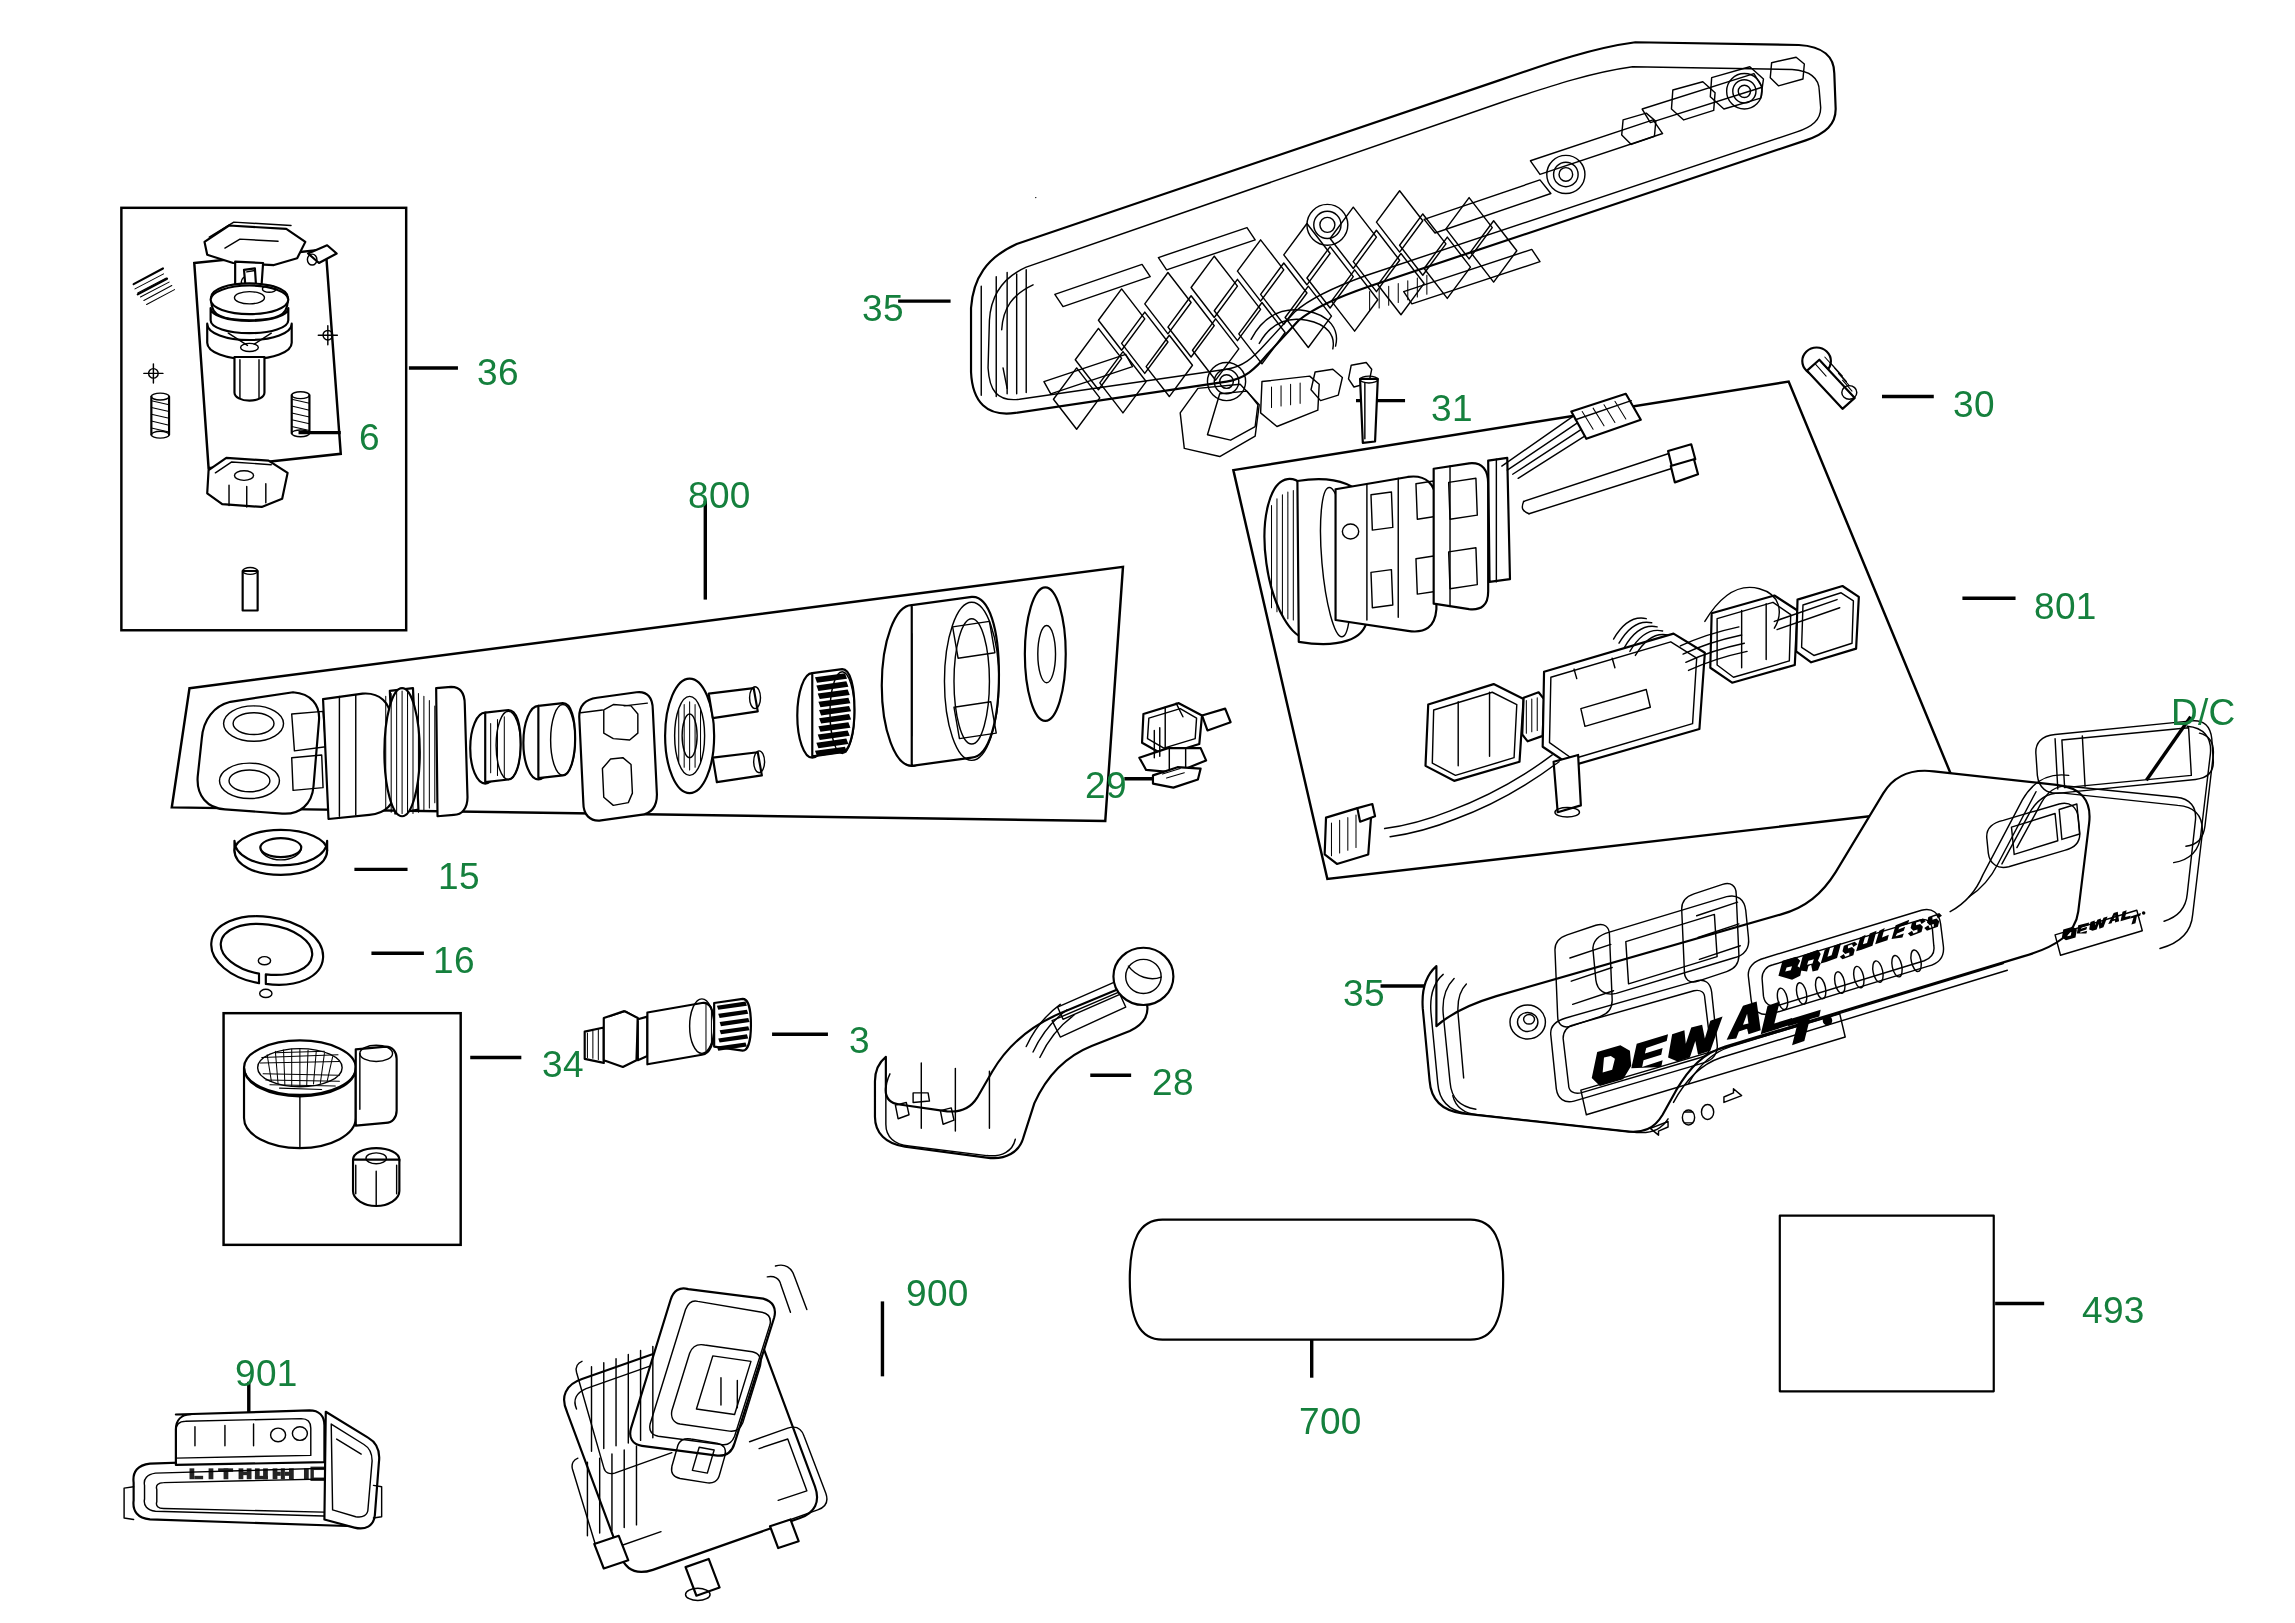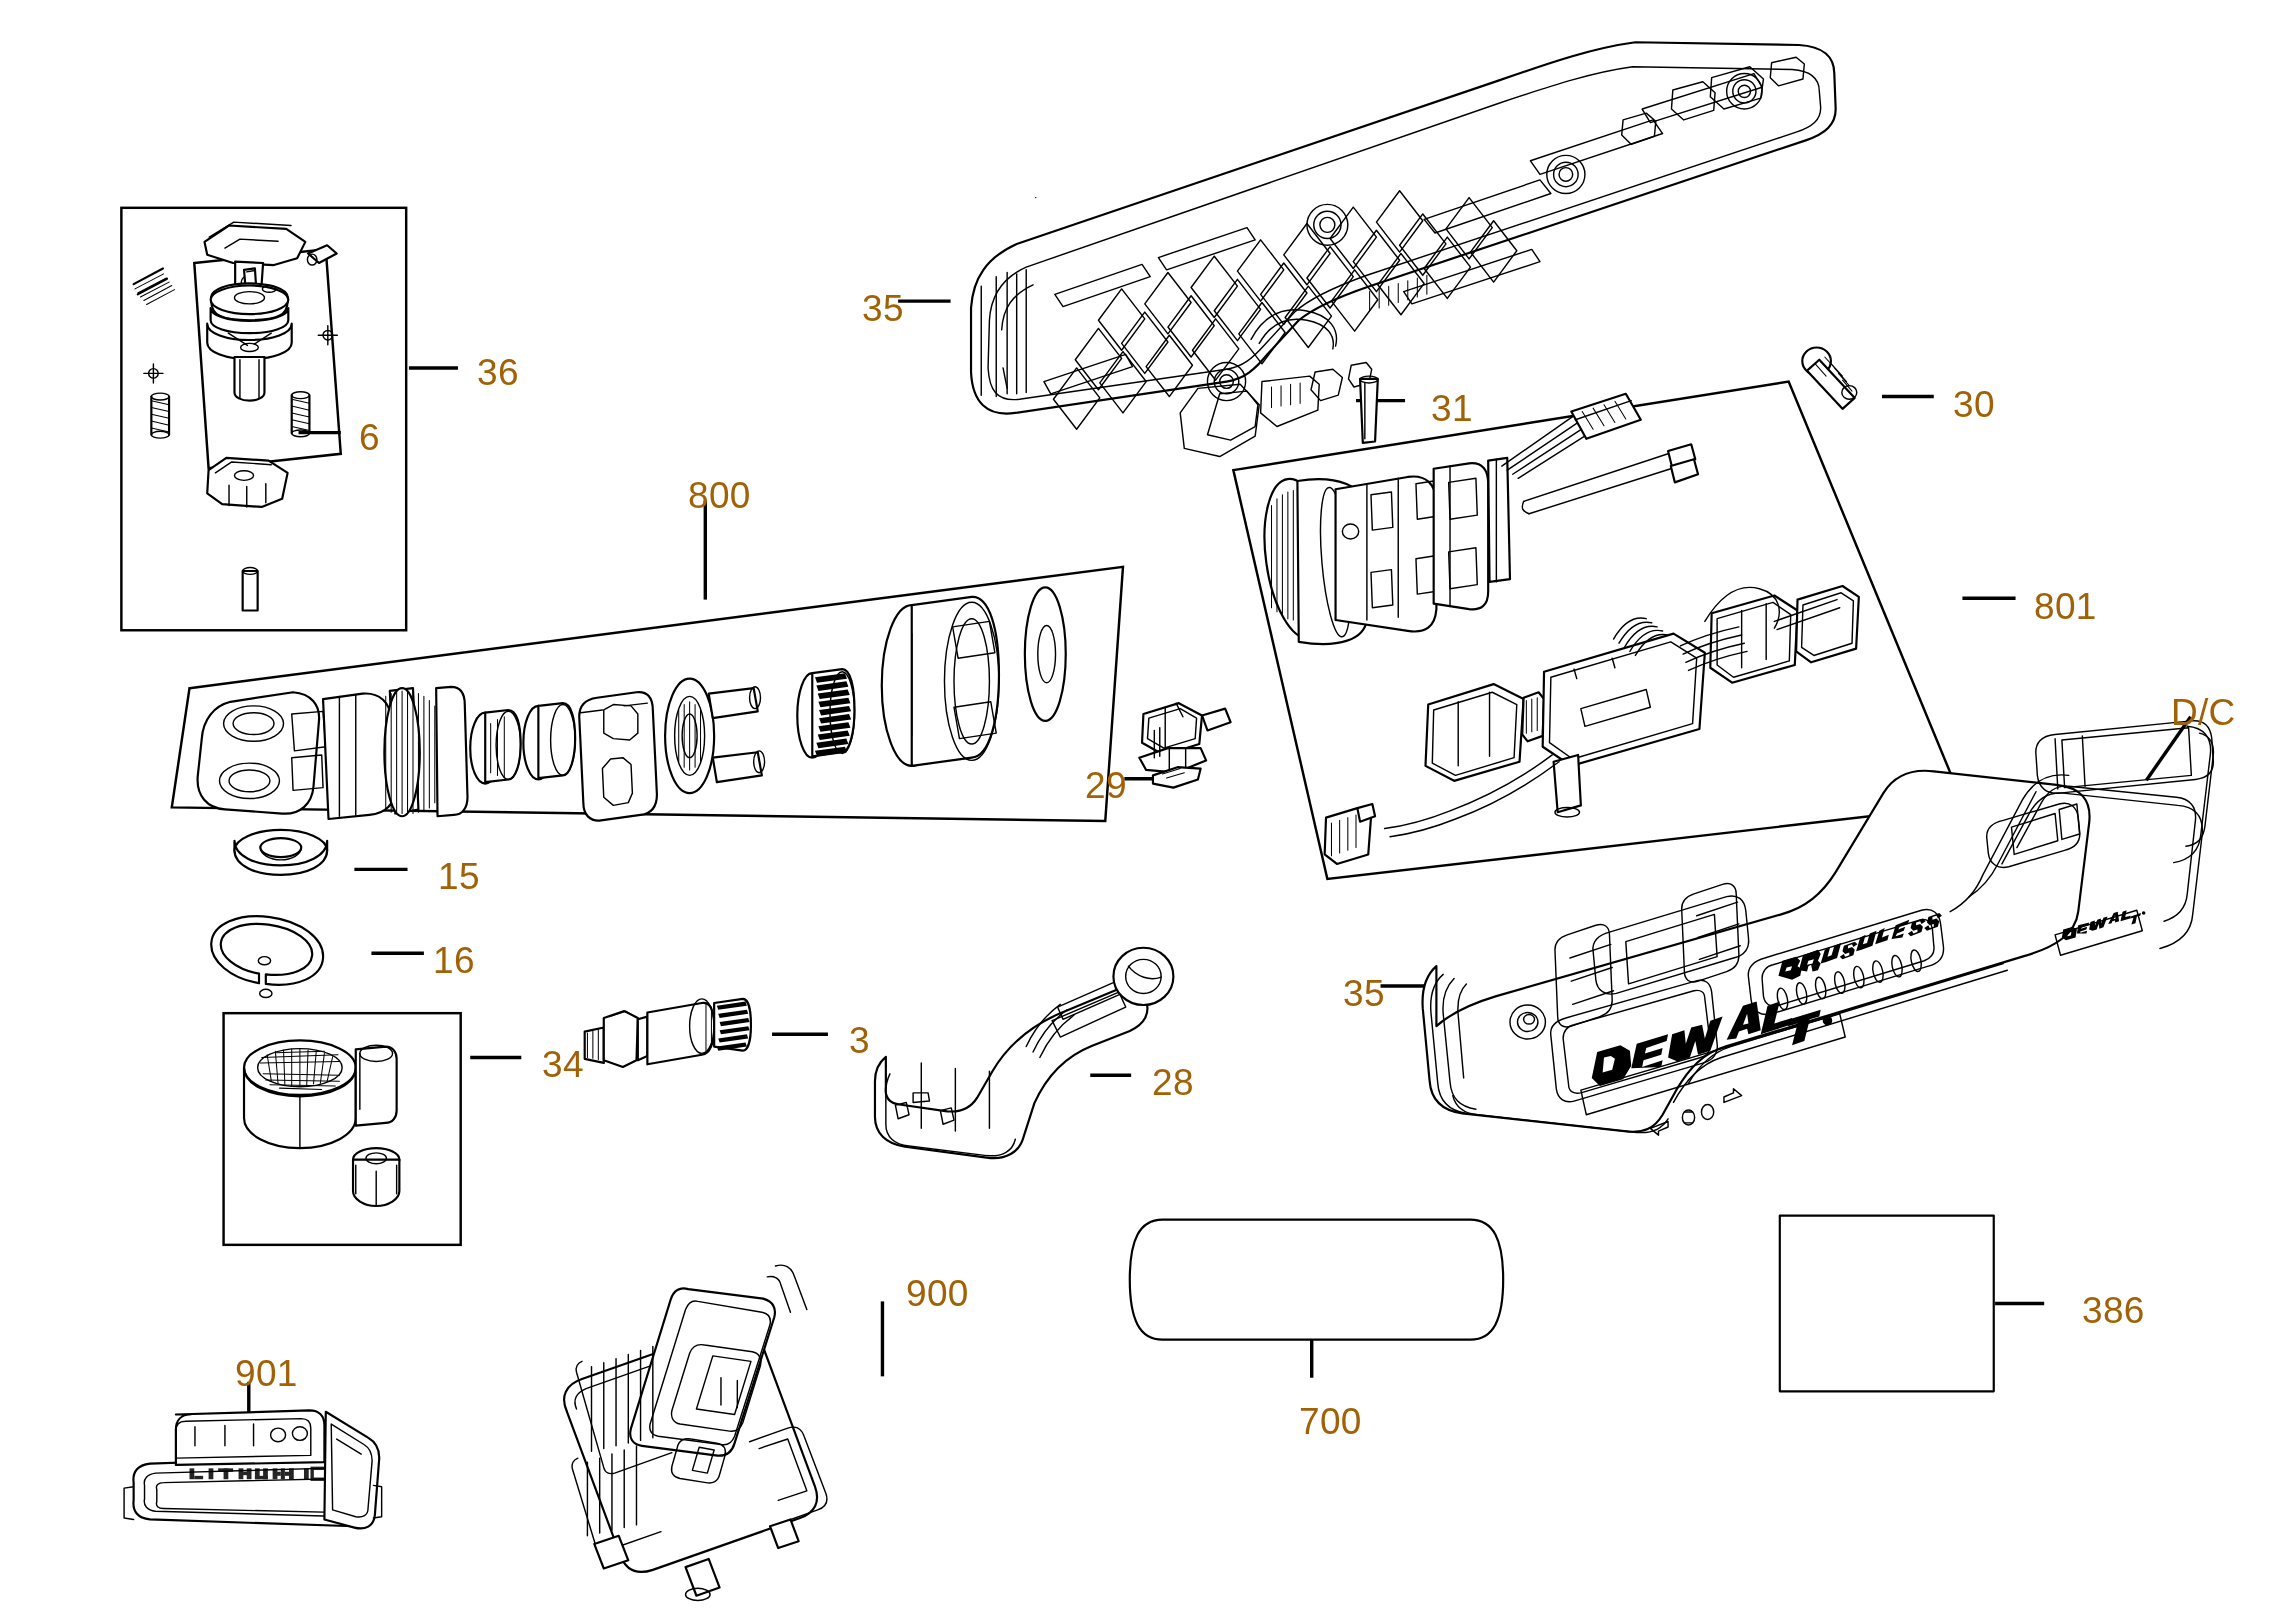--- a/index.html
+++ b/index.html
@@ -8,21 +8,21 @@
   #stage{
     position:relative;
     width:2295px;height:1623px;
     background:#ffffff;
     overflow:hidden;
   }
   #art{position:absolute;left:0;top:0;width:2295px;height:1623px;}
   .lbl{
     position:absolute;
     font-family:"Liberation Sans",sans-serif;
-    color:#a16207;
+    color:#15803d;
     font-size:37px;
     line-height:1;
     white-space:nowrap;
     letter-spacing:0.3px;
   }
 </style>
 </head>
 <body>
 
 <div id="stage">
@@ -820,16 +820,16 @@
   <div class="lbl" style="left:1085px;top:767px;">29</div>
   <div class="lbl" style="left:2171px;top:694px;">D/C</div>
   <div class="lbl" style="left:433px;top:942px;">16</div>
   <div class="lbl" style="left:542px;top:1046px;">34</div>
   <div class="lbl" style="left:849px;top:1022px;">3</div>
   <div class="lbl" style="left:1152px;top:1064px;">28</div>
   <div class="lbl" style="left:1343px;top:975px;">35</div>
   <div class="lbl" style="left:866px;top:1275px;margin-left:40px;">900</div>
   <div class="lbl" style="left:235px;top:1355px;">901</div>
   <div class="lbl" style="left:1299px;top:1403px;">700</div>
-  <div class="lbl" style="left:2082px;top:1292px;">386</div>
+  <div class="lbl" style="left:2082px;top:1292px;">493</div>
 
 </div>
 
 
 </body></html>

